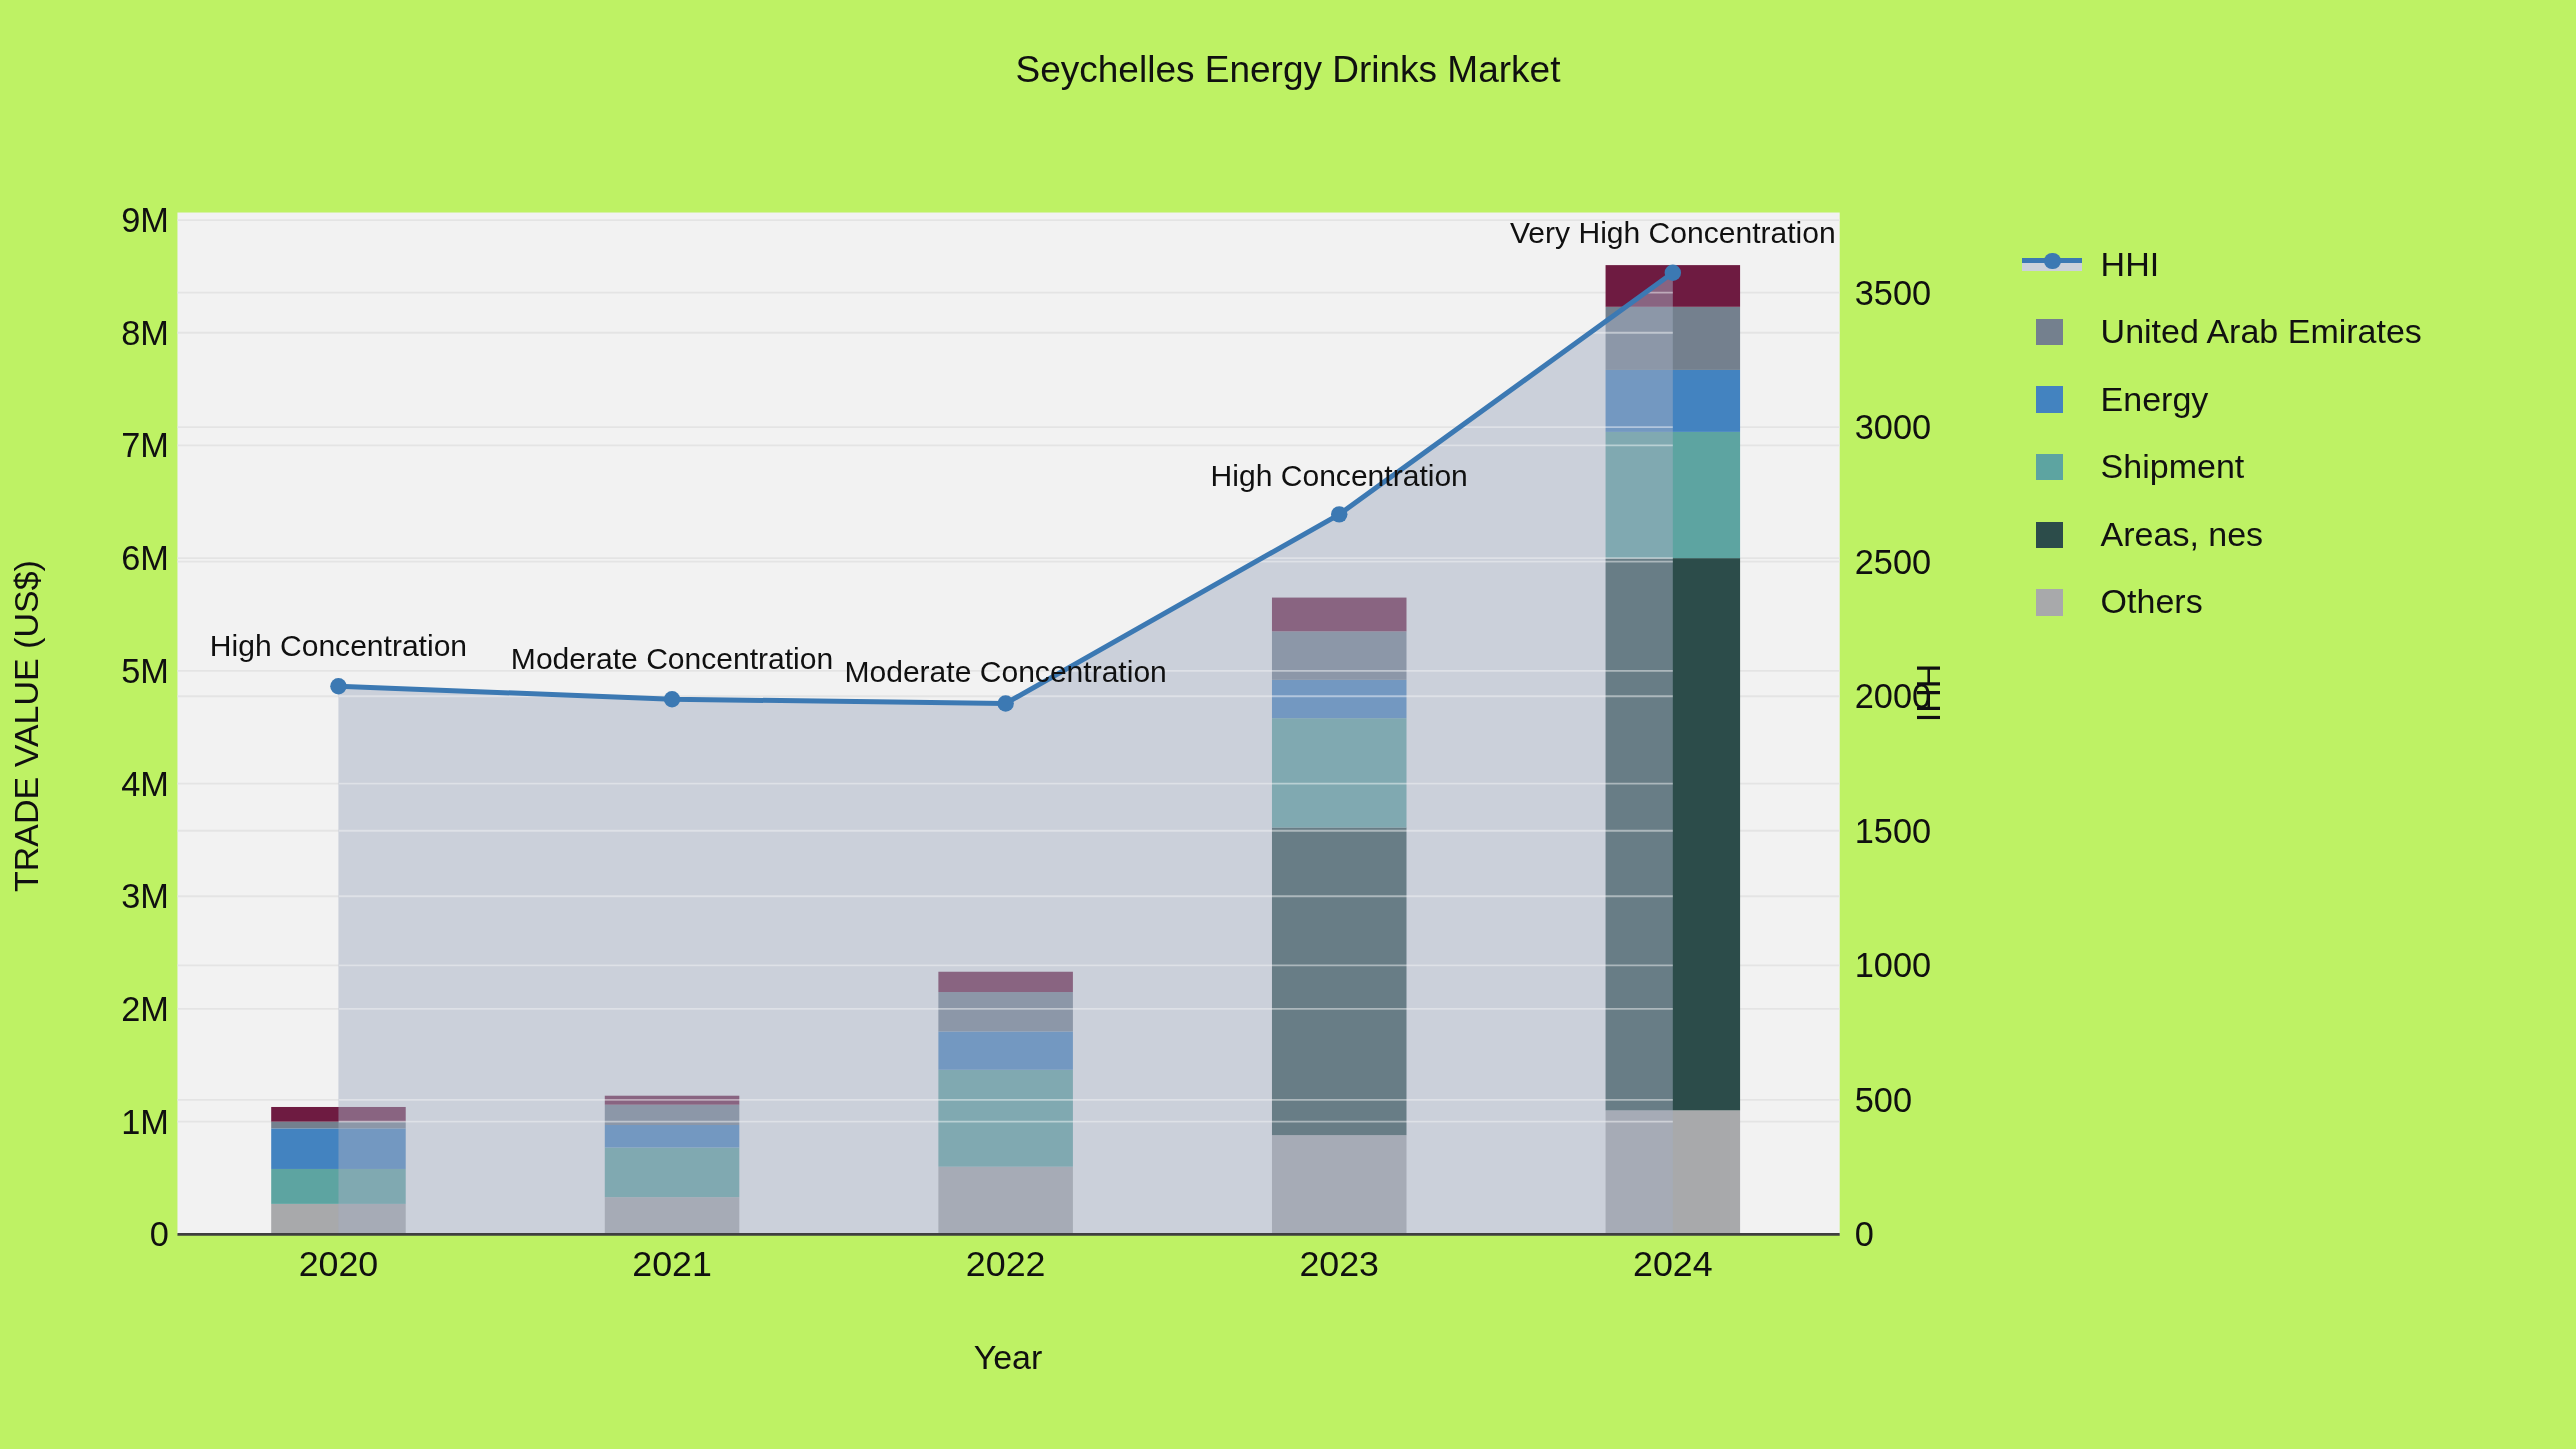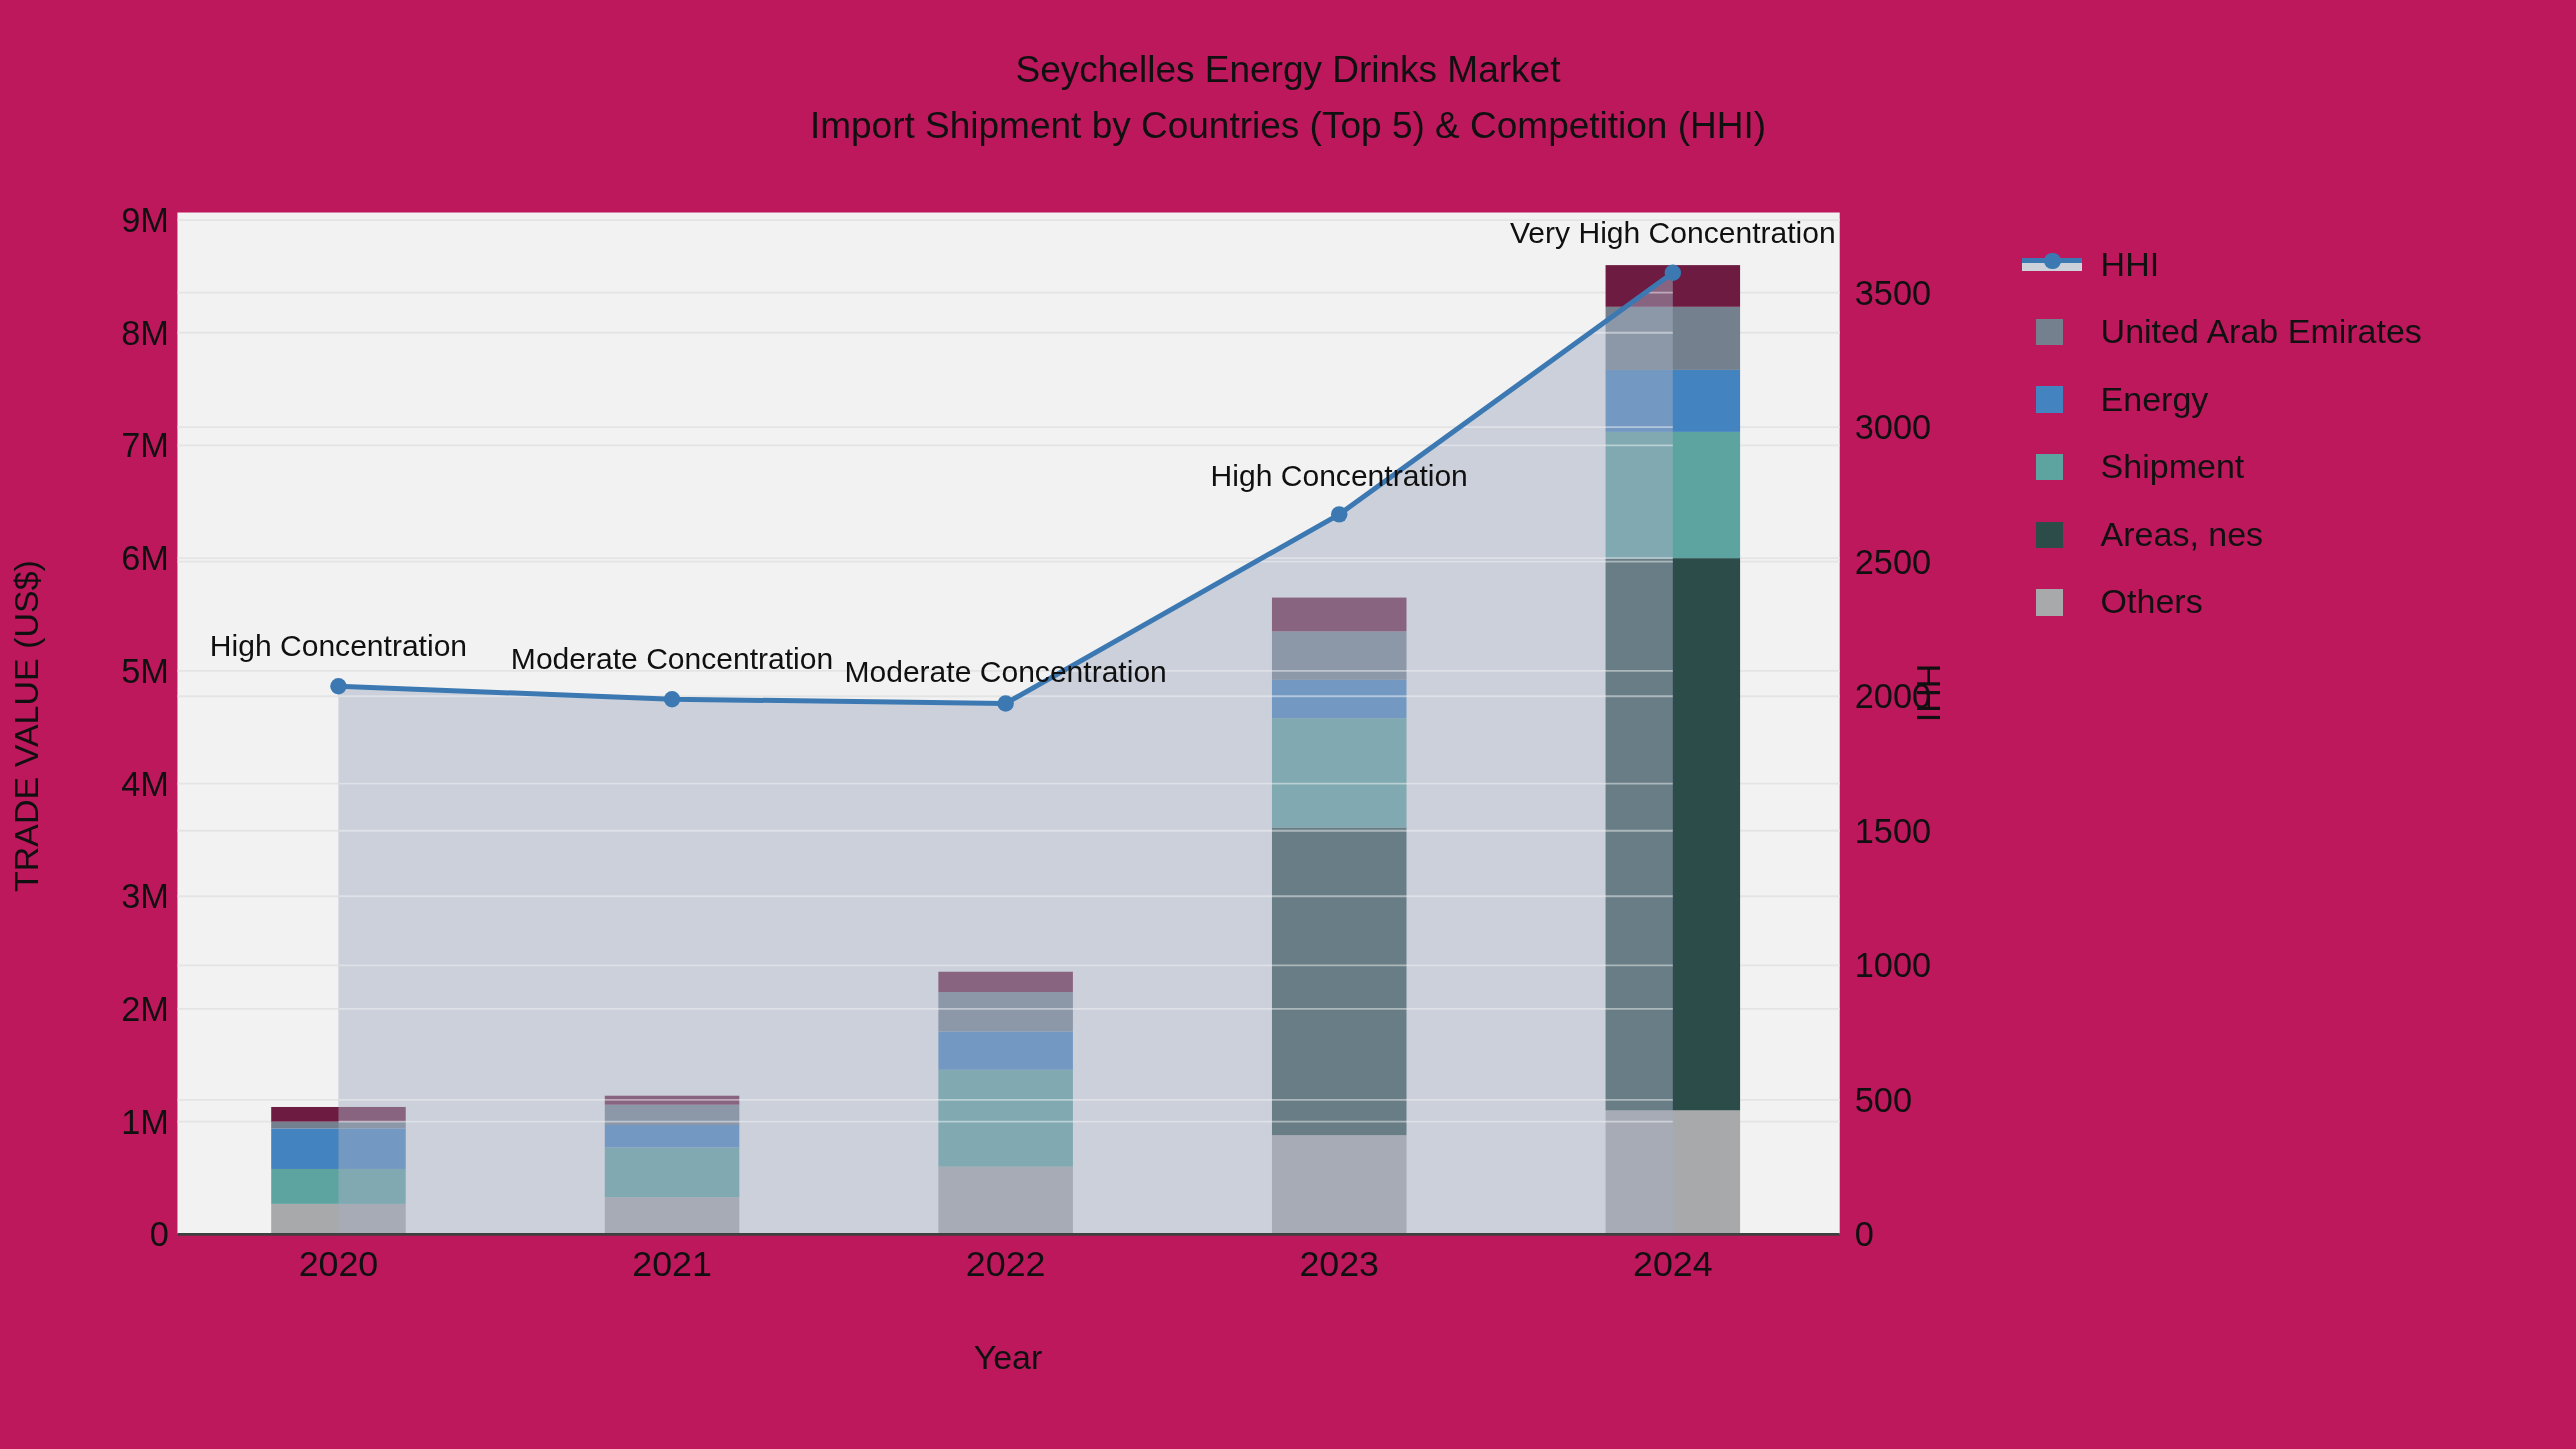--- a/index.html
+++ b/index.html
@@ -1,16 +1,16 @@
 <!DOCTYPE html>
 <html style="font-size:11.4px"><head>
 <meta charset="utf-8">
 <style>
   html,body{margin:0;padding:0;background:#ffffff;}
-  .canvas{position:relative;width:2576px;height:1449px;background:#be185d;overflow:hidden;
+  .canvas{position:relative;width:2576px;height:1449px;background:#bef264;overflow:hidden;
           font-family:"Liberation Sans", sans-serif;color:#111;}
   .title-block{position:absolute;left:0;top:42px;width:2576px;text-align:center;
                font-size:37px;line-height:1.5;color:#101010;}
   .axis-title{position:absolute;font-size:34px;color:#101010;text-align:center;}
   #left-axis-title{left:-295px;top:706px;width:644px;height:40px;transform:rotate(-90deg);}
   #right-axis-title{left:1856px;top:673px;width:143px;height:40px;transform:rotate(90deg);}
   #x-axis-title{left:177px;top:1338px;width:1662px;text-align:center;}
   svg text{fill:#101010;}
   .legend{position:absolute;left:2022px;top:242px;}
   .legend-row{display:flex;align-items:center;height:44px;margin-bottom:23.6px;cursor:pointer;}
@@ -21,21 +21,20 @@
   .legend-dot{position:absolute;left:22px;top:4.3px;width:16.5px;height:16.5px;border-radius:50%;}
   .legend-label{margin-left:18.6px;font-size:34px;white-space:nowrap;}
 </style>
 </head>
 <body>
 
 <div class="canvas">
 
   <div class="title-block">
     <div>Seychelles Energy Drinks Market</div>
-    <div>Import Shipment by Countries (Top 5) &amp; Competition (HHI)</div>
   </div>
 
   <svg id="plot" width="2576" height="1449" viewBox="0 0 3600 2025" style="position:absolute;left:0;top:0;">
       <rect x="248" y="297" width="2323" height="1428" fill="#f2f2f2"></rect>
       <line x1="248" x2="2571" y1="1567.5" y2="1567.5" stroke="#e4e4e4" stroke-width="2.5"></line>
       <line x1="248" x2="2571" y1="1410" y2="1410" stroke="#e4e4e4" stroke-width="2.5"></line>
       <line x1="248" x2="2571" y1="1252.5" y2="1252.5" stroke="#e4e4e4" stroke-width="2.5"></line>
       <line x1="248" x2="2571" y1="1095" y2="1095" stroke="#e4e4e4" stroke-width="2.5"></line>
       <line x1="248" x2="2571" y1="937.5" y2="937.5" stroke="#e4e4e4" stroke-width="2.5"></line>
       <line x1="248" x2="2571" y1="780" y2="780" stroke="#e4e4e4" stroke-width="2.5"></line>

